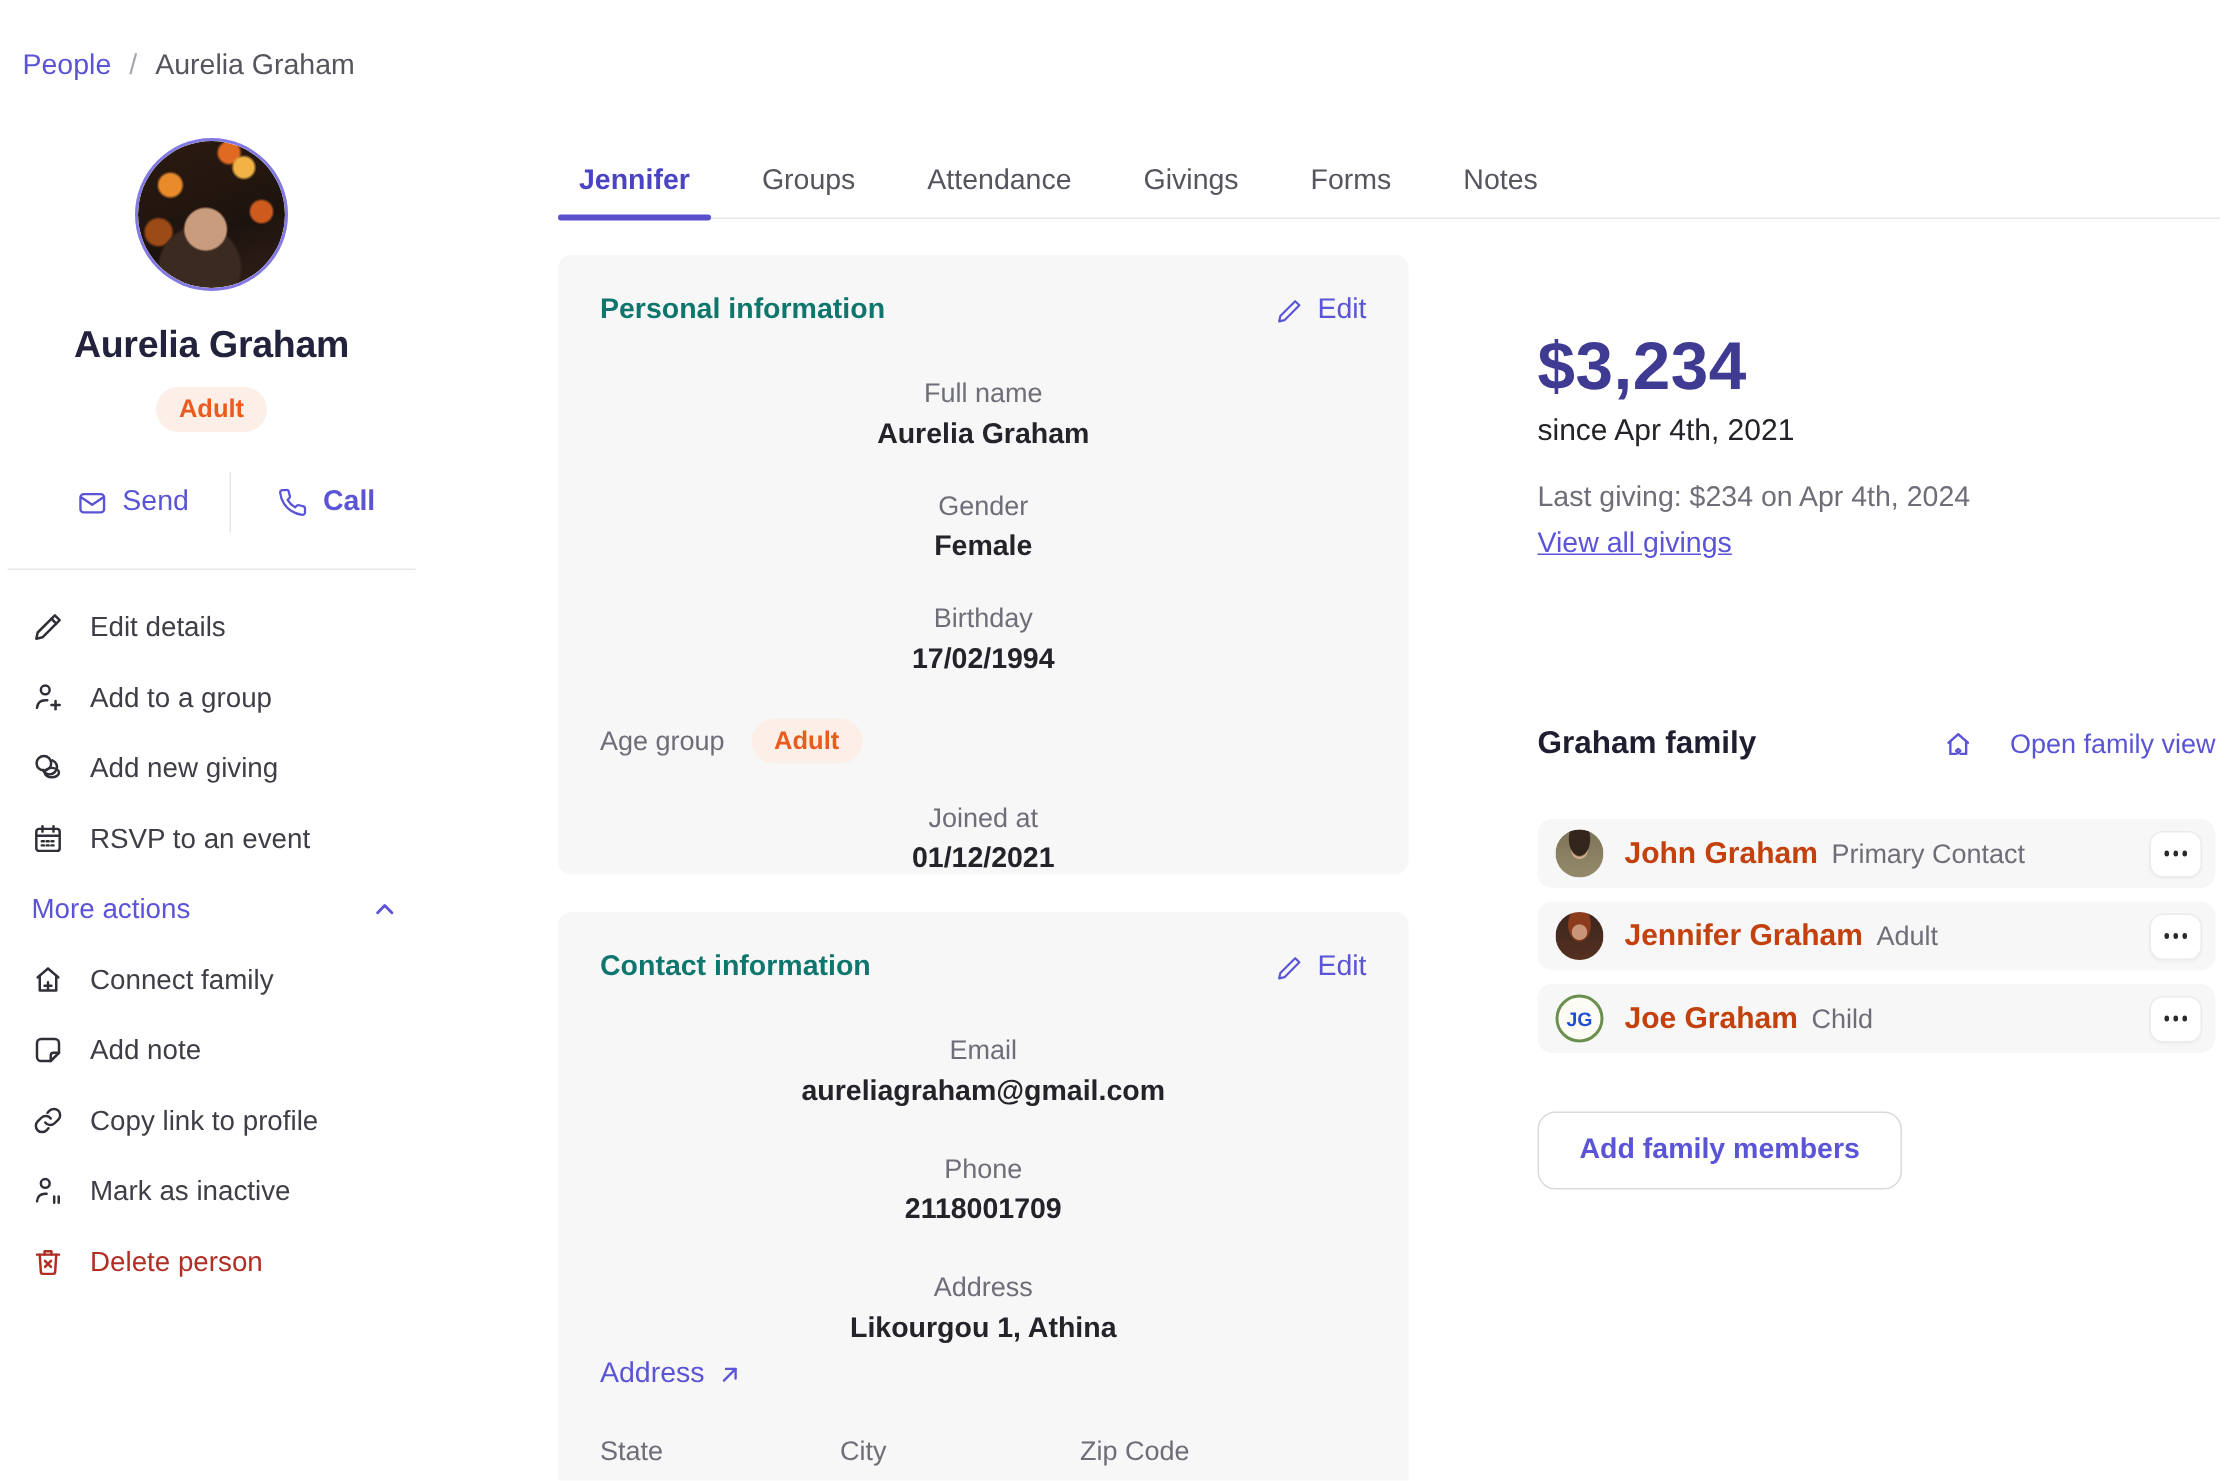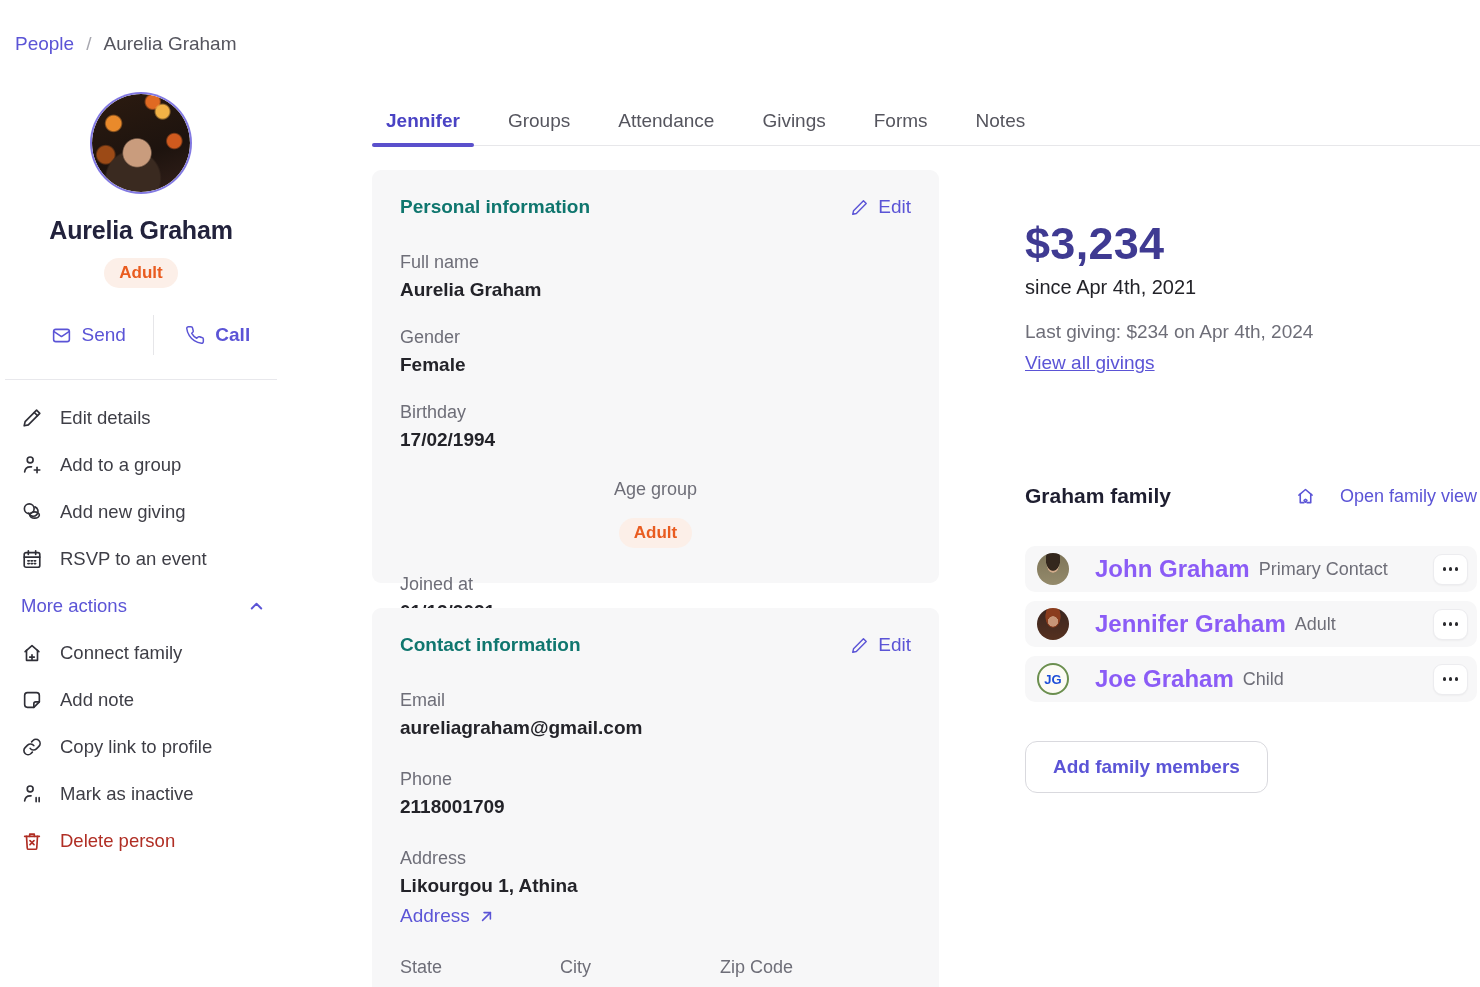--- a/index.html
+++ b/index.html
@@ -67,25 +67,25 @@
   .tab.active{color:var(--accent-deep);font-weight:700;}
   .tab.active::after{content:"";position:absolute;left:0;right:0;bottom:-2px;height:4px;border-radius:3px;background:#5a50cc;}
 
   
   .card{position:absolute;left:372px;width:567px;background:var(--card);border-radius:9px;padding:26px 28px;}
   .card.personal{top:170px;height:413px;}
   .card.contact{top:608px;height:500px;}
   .card-head{display:flex;align-items:center;justify-content:space-between;margin-bottom:34px;}
   .card-title{font-size:19px;color:#0f766e;font-weight:bold;}
   .edit-link{display:flex;align-items:center;gap:9px;color:var(--accent);font-size:19px;cursor:pointer;}
-  .field{margin-top:26px;}
+  .field{margin-top:26px;text-align:center;}
   .field:first-of-type{margin-top:0;}
   .field-label{font-size:18px;color:var(--gray);}
   .field-value{margin-top:6px;font-size:19px;font-weight:700;color:var(--ink);}
-  .inline-field{display:flex;align-items:center;gap:18px;margin-top:28px;flex-direction:column;}
+  .inline-field{display:flex;align-items:center;gap:18px;margin-top:28px;}
   .addr-link{margin-top:8px;display:flex;align-items:center;gap:8px;color:var(--accent);font-size:19px;cursor:pointer;}
   .cols-row{display:flex;margin-top:30px;}
   .cols-row .col{width:160px;font-size:18px;color:var(--gray);}
 
   
   .givings{position:absolute;left:1025px;top:198px;width:452px;}
   .giv-title{font-size:19px;color:#64646e;}
   .giv-total{margin-top:20px;font-size:45px;font-weight:600;color:var(--money);letter-spacing:0.3px;}
   .giv-since{margin-top:6px;font-size:20px;color:var(--ink);}
   .giv-last{margin-top:22px;font-size:19px;color:var(--gray);}
@@ -105,21 +105,21 @@
       radial-gradient(ellipse at 50% 20%, #33271d 0 30%, rgba(51,39,29,0) 33%),
       radial-gradient(circle at 50% 44%, #d2ab8b 0 22%, rgba(210,171,139,0) 24%),
       linear-gradient(180deg,#7d7458 0%,#948a6b 100%);}
   .member-avatar.photo-female{
     background:
       radial-gradient(circle at 50% 42%, #c79577 0 20%, rgba(199,149,119,0) 22%),
       radial-gradient(ellipse at 50% 26%, #8a3c1d 0 32%, rgba(138,60,29,0) 35%),
       linear-gradient(180deg,#3a2620 0%,#55301f 100%);}
   .member-avatar.initials{background:#fcfbf4;border:2px solid #6b8f4f;color:#1d4ed8;
     display:flex;align-items:center;justify-content:center;font-size:13px;font-weight:700;width:32px;height:32px;}
-  .member-name{margin-left:26px;font-size:24px;font-weight:700;color:#8b5cf6;}
+  .member-name{margin-left:14px;font-size:20px;font-weight:700;color:#c2410c;}
   .member-role{margin-left:9px;font-size:18px;color:var(--gray);}
   .dots-btn{margin-left:auto;width:35px;height:31px;border-radius:9px;background:#fff;border:1px solid #ececef;
     box-shadow:0 1px 2px rgba(0,0,0,0.04);display:flex;align-items:center;justify-content:center;gap:2.5px;cursor:pointer;}
   .dots-btn i{width:3.5px;height:3.5px;border-radius:50%;background:#2a2a2e;display:block;}
   .add-family-btn{margin-top:30px;width:max-content;padding:14px 27px;background:#fff;border:1px solid #d9d9de;
     border-radius:12px;color:var(--accent);font-size:19px;font-weight:700;cursor:pointer;}
 </style>
 </head>
 <body>
 

